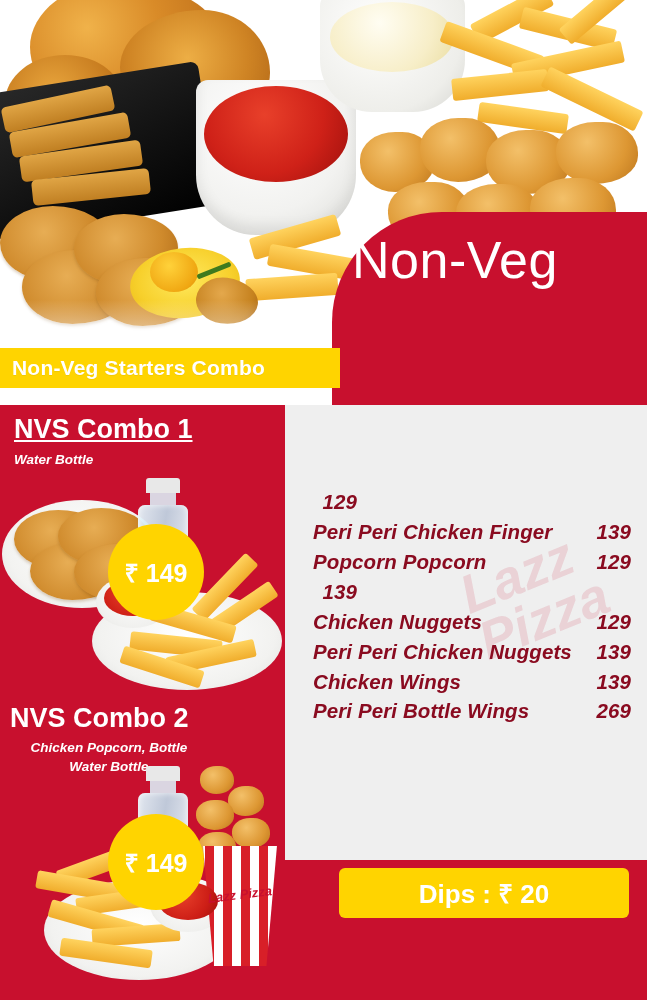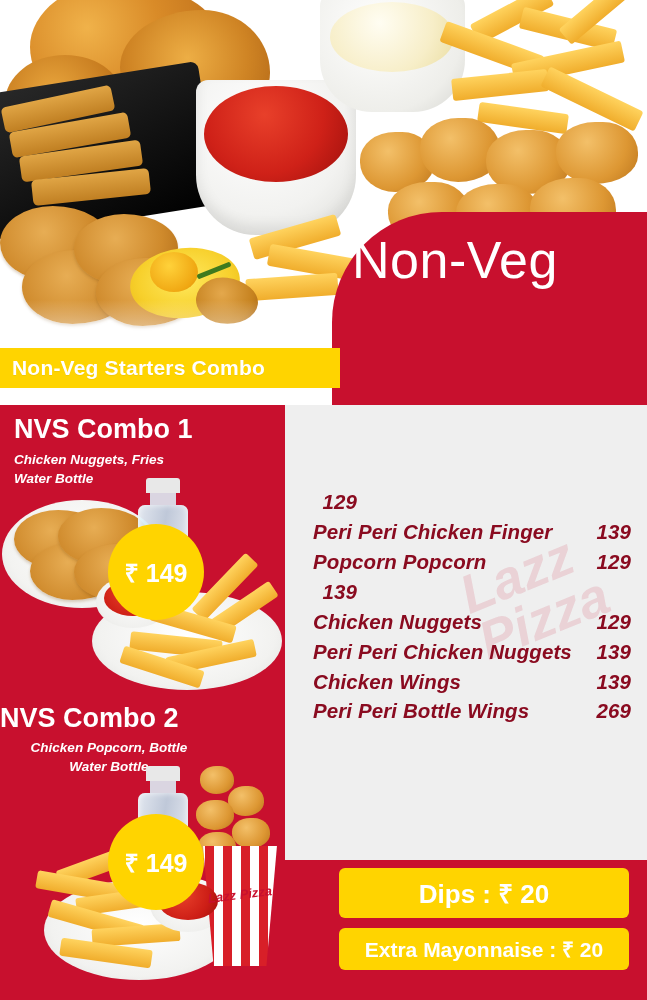--- a/index.html
+++ b/index.html
@@ -183,22 +183,22 @@
     background: #c8102e;
   }
 
   
   .combo-head {
     position: absolute;
     color: #ffffff;
     font-size: 27px;
     font-weight: 700;
   }
-  .combo-head.c1 { left: 14px; top: 414px; }
-  .combo-head.c2 { left: 0; top: 703px; }
+  .combo-head.c1 { left: 14px; top: 414px; text-decoration: underline; }
+  .combo-head.c2 { left: 10px; top: 703px; }
 
   .combo-sub {
     position: absolute;
     color: #ffffff;
     font-size: 13.5px;
     font-weight: 700;
     font-style: italic;
     line-height: 1.42;
     width: 240px;
   }
@@ -398,21 +398,20 @@
   <div class="combo-ribbon">
     <span>Non-Veg Starters Combo</span>
   </div>
 
   <div class="left-panel"></div>
   <div class="grey-panel"></div>
   <div class="bottom-right-red"></div>
 
   <div class="combo-head c1">NVS Combo 1</div>
   <div class="combo-sub s1">
-    <div>Chicken Nuggets, Fries</div>
     <div>Water Bottle</div>
   </div>
 
   <div class="plate1"></div>
   <div class="nug" style="left:14px;  top:510px; width:92px; height:58px; z-index:3;"></div>
   <div class="nug" style="left:30px;  top:542px; width:94px; height:58px; z-index:3;"></div>
   <div class="nug" style="left:58px;  top:508px; width:90px; height:56px; z-index:3;"></div>
   <div class="nug" style="left:74px;  top:544px; width:92px; height:56px; z-index:3;"></div>
 
   <div class="bottle b1">
@@ -502,15 +501,14 @@
       <span class="name">Chicken Wings</span>
       <span class="price">139</span>
     </div>
     <div class="menu-row">
       <span class="name">Peri Peri Bottle Wings</span>
       <span class="price">269</span>
     </div>
   </div>
 
   <div class="pill dips">Dips : ₹ 20</div>
-  <div class="pill mayo">Extra Mayonnaise : ₹ 20</div>
 
 </div>
 
 </body></html>

